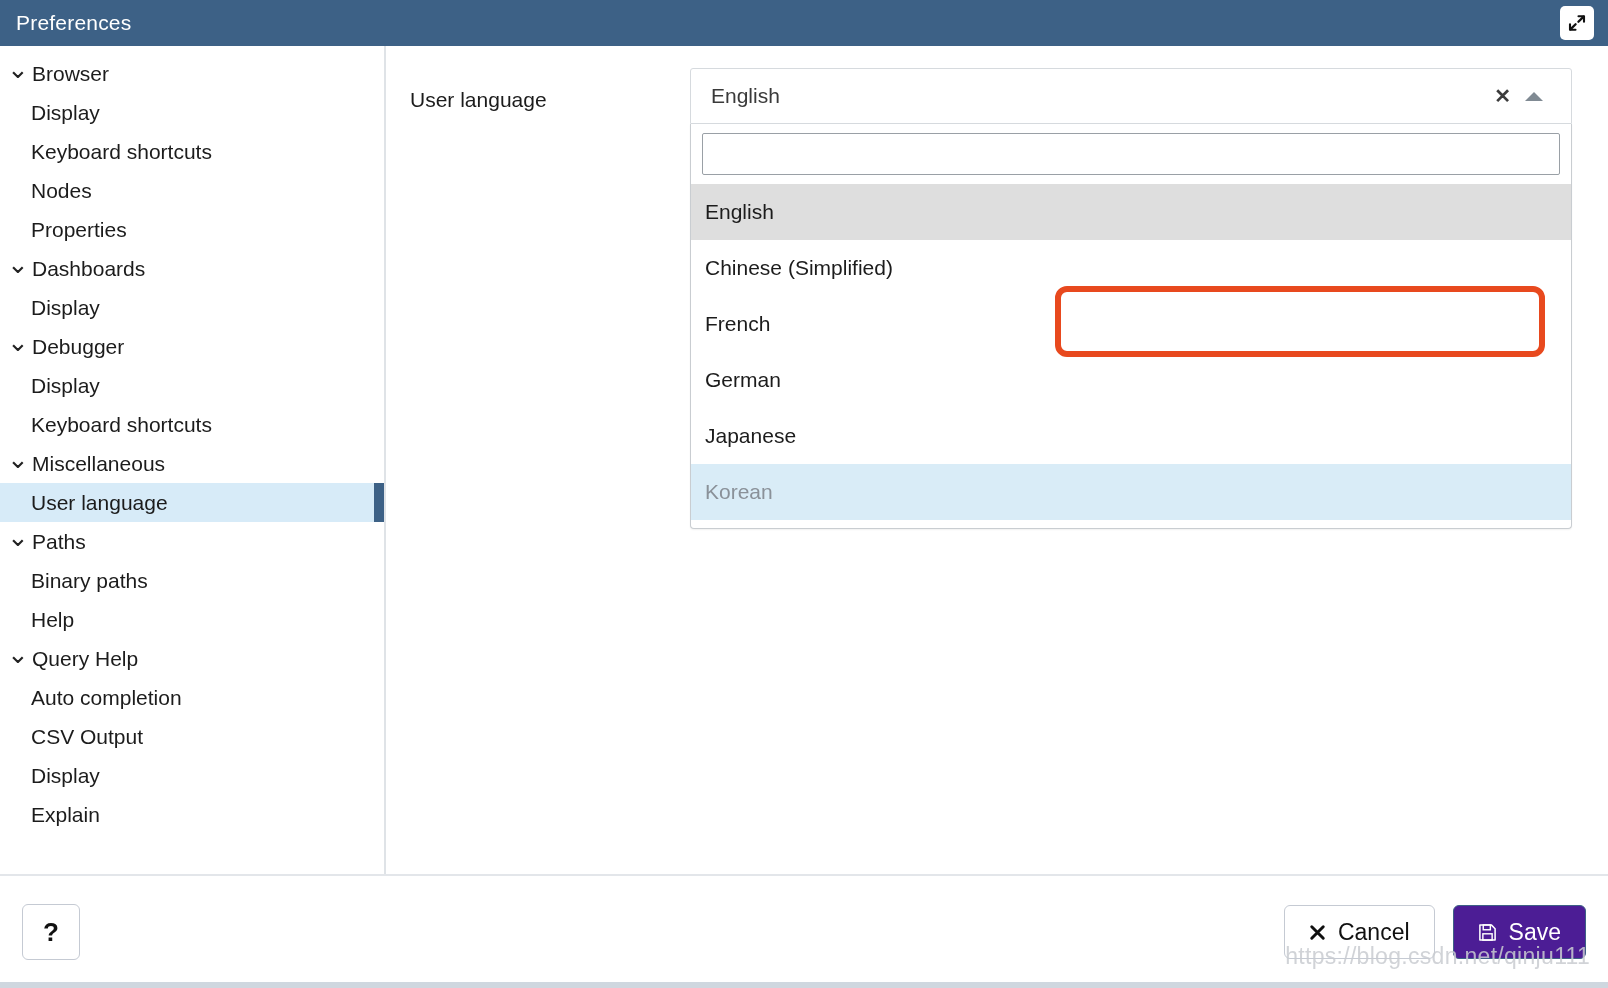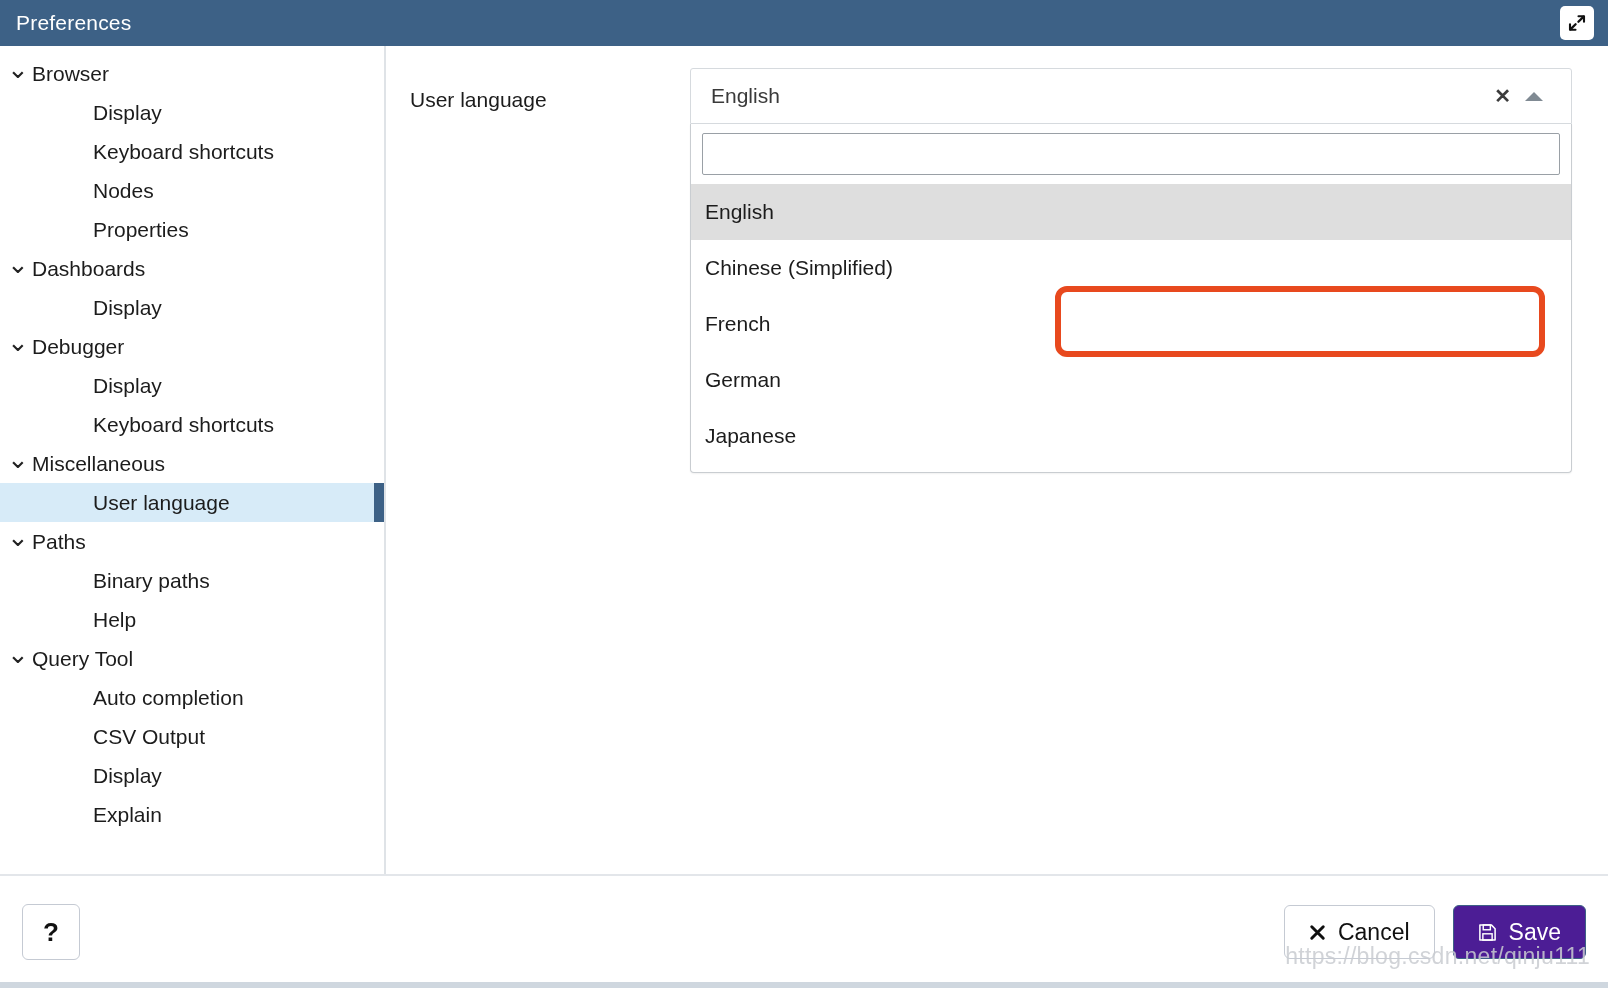--- a/index.html
+++ b/index.html
@@ -68,21 +68,21 @@
     height: 39px;
     display: flex;
     align-items: center;
     font-size: 21px;
     color: #1c1c1c;
     cursor: pointer;
     position: relative;
     white-space: nowrap;
   }
   .tree-node.group { padding-left: 6px; }
-  .tree-node.leaf  { padding-left: 93px; }
+  .tree-node.leaf  { padding-left: 31px; }
   .tree-node .chev {
     width: 24px;
     display: inline-block;
     text-align: center;
     font-size: 15px;
     color: #222;
     line-height: 1;
     margin-right: 2px;
   }
   .tree-node.selected {
@@ -332,21 +332,21 @@
           <span>Paths</span>
         </div>
         <div class="tree-node leaf">
           <span>Binary paths</span>
         </div>
         <div class="tree-node leaf">
           <span>Help</span>
         </div>
         <div class="tree-node group">
           <span class="chev" style="transform: translateY(-5px); font-size: 26px;">⌄</span>
-          <span>Query Tool</span>
+          <span>Query Help</span>
         </div>
         <div class="tree-node leaf">
           <span>Auto completion</span>
         </div>
         <div class="tree-node leaf">
           <span>CSV Output</span>
         </div>
         <div class="tree-node leaf">
           <span>Display</span>
         </div>
@@ -379,20 +379,23 @@
                   <span>Chinese (Simplified)</span>
                 </div>
                 <div class="dd-option">
                   <span>French</span>
                 </div>
                 <div class="dd-option">
                   <span>German</span>
                 </div>
                 <div class="dd-option">
                   <span>Japanese</span>
+                </div>
+                <div class="dd-option hovered">
+                  <span>Korean</span>
                 </div>
               </div>
           </div>
 
         </div>
       </div>
 
       <div class="annotation-box"></div>
     </div>
   </div>

